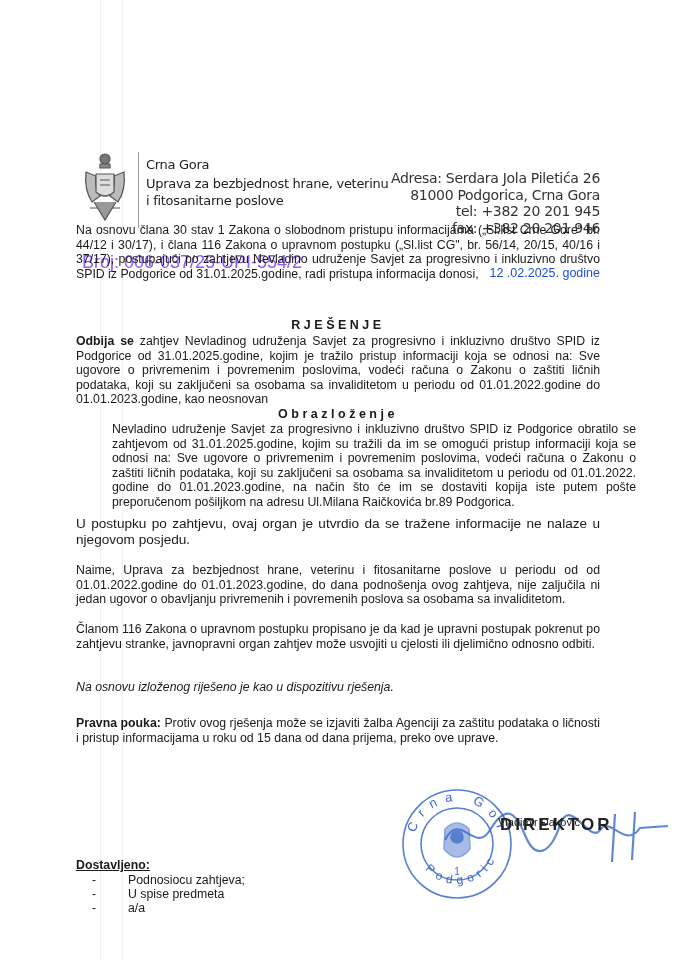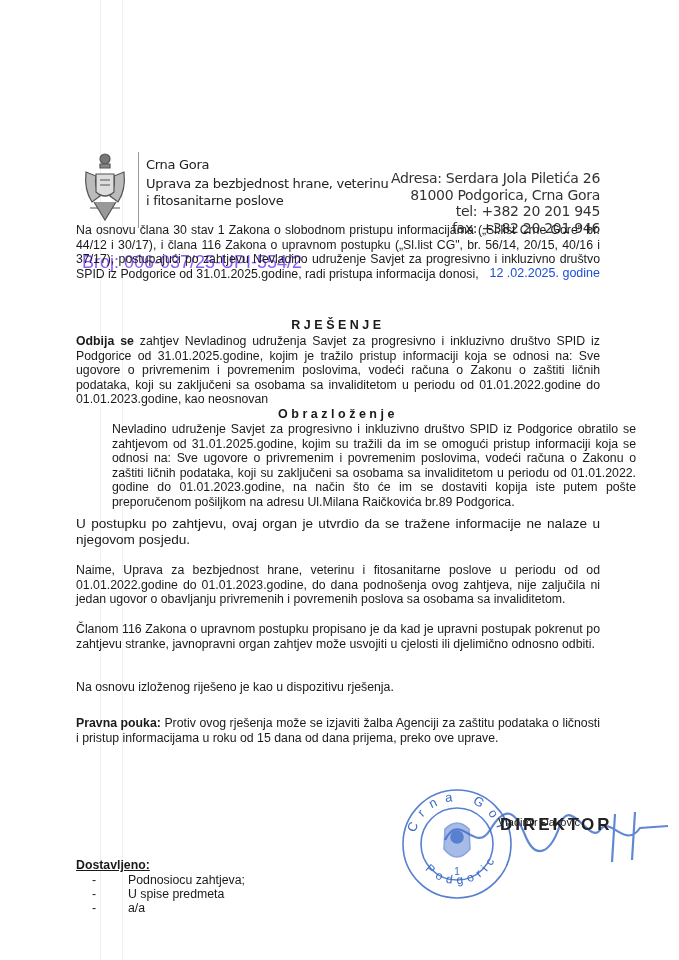--- a/index.html
+++ b/index.html
@@ -17,21 +17,21 @@
   .body-text { left:76px; width:524px; font-size:12.3px; line-height:14.5px; text-align:justify; color:#1a1a1a; }
   .p1 { top:223px; }
   .heading { left:76px; width:524px; text-align:center; font-weight:bold; font-size:12.5px; line-height:16px; }
   .h-rjesenje { top:317px; letter-spacing:3.5px; }
   .h-obraz { top:406px; letter-spacing:3.5px; }
   .p-odbija { top:334px; }
   .p-nevl { top:422px;margin-left:36px; }
   .p-upost { top:516px; font-size:13.6px; line-height:15.5px; }
   .p-naime { top:563px; }
   .p-clanom { top:622px; }
-  .p-naosnovu { top:680px; }
+  .p-naosnovu { top:680px;font-style:italic; }
   .p-pravna { top:716px; }
   b { font-weight:bold; }
   .stamp { left:400px; top:787px; width:115px; height:115px; }
   .direktor { left:500px; top:815px; font-weight:bold; font-size:17px; letter-spacing:3px; color:#222; }
   .dname { left:498px; top:816px; font-size:11px; color:#222; }
   .sig { left:440px; top:800px; width:235px; height:70px; }
   .dost { left:76px; top:858px; font-weight:bold; font-size:12.3px; line-height:14px;text-decoration:underline; }
   .dlist { left:92px; top:873px; font-size:12.3px; line-height:14px; margin:0; padding:0; list-style:none; }
   .dlist li { display:flex; }
   .dlist .dash { width:36px; }

